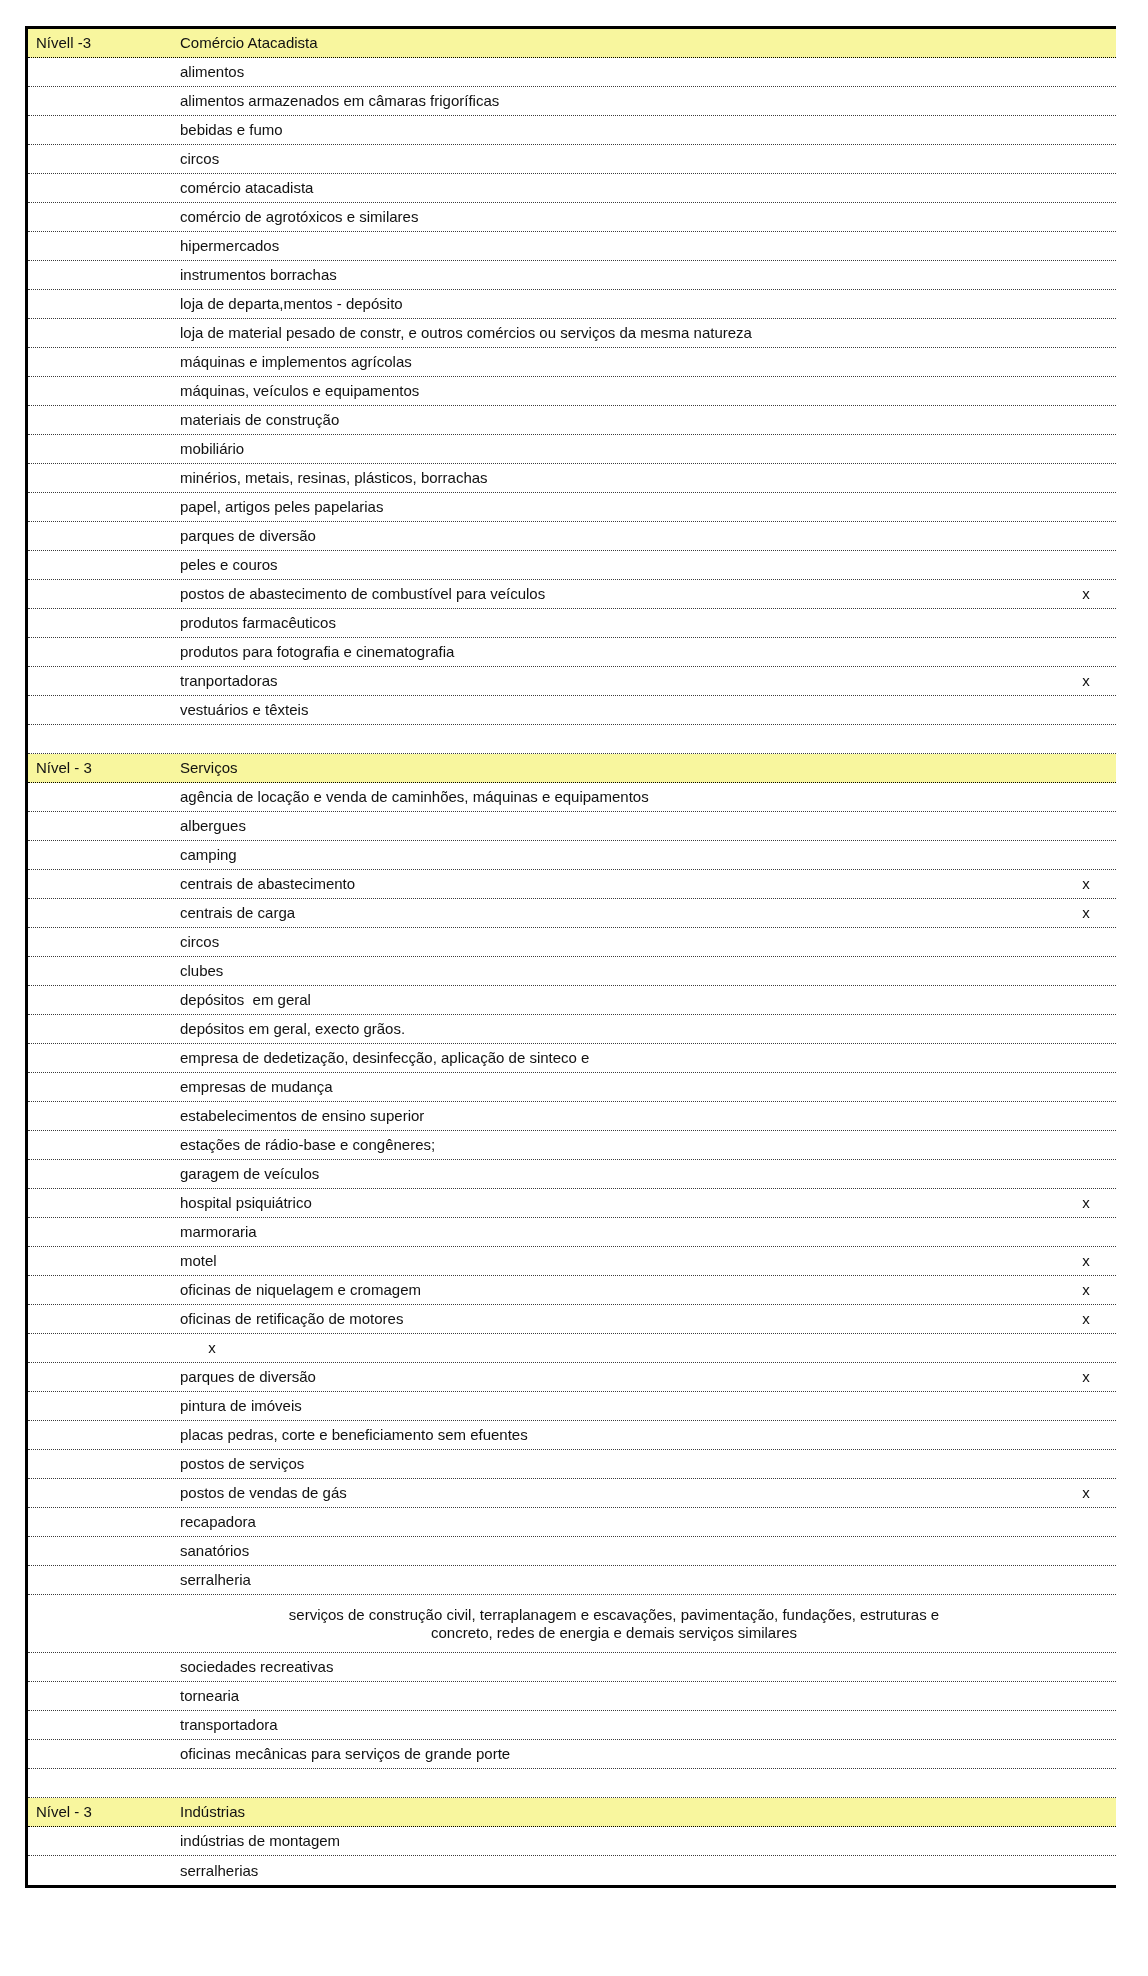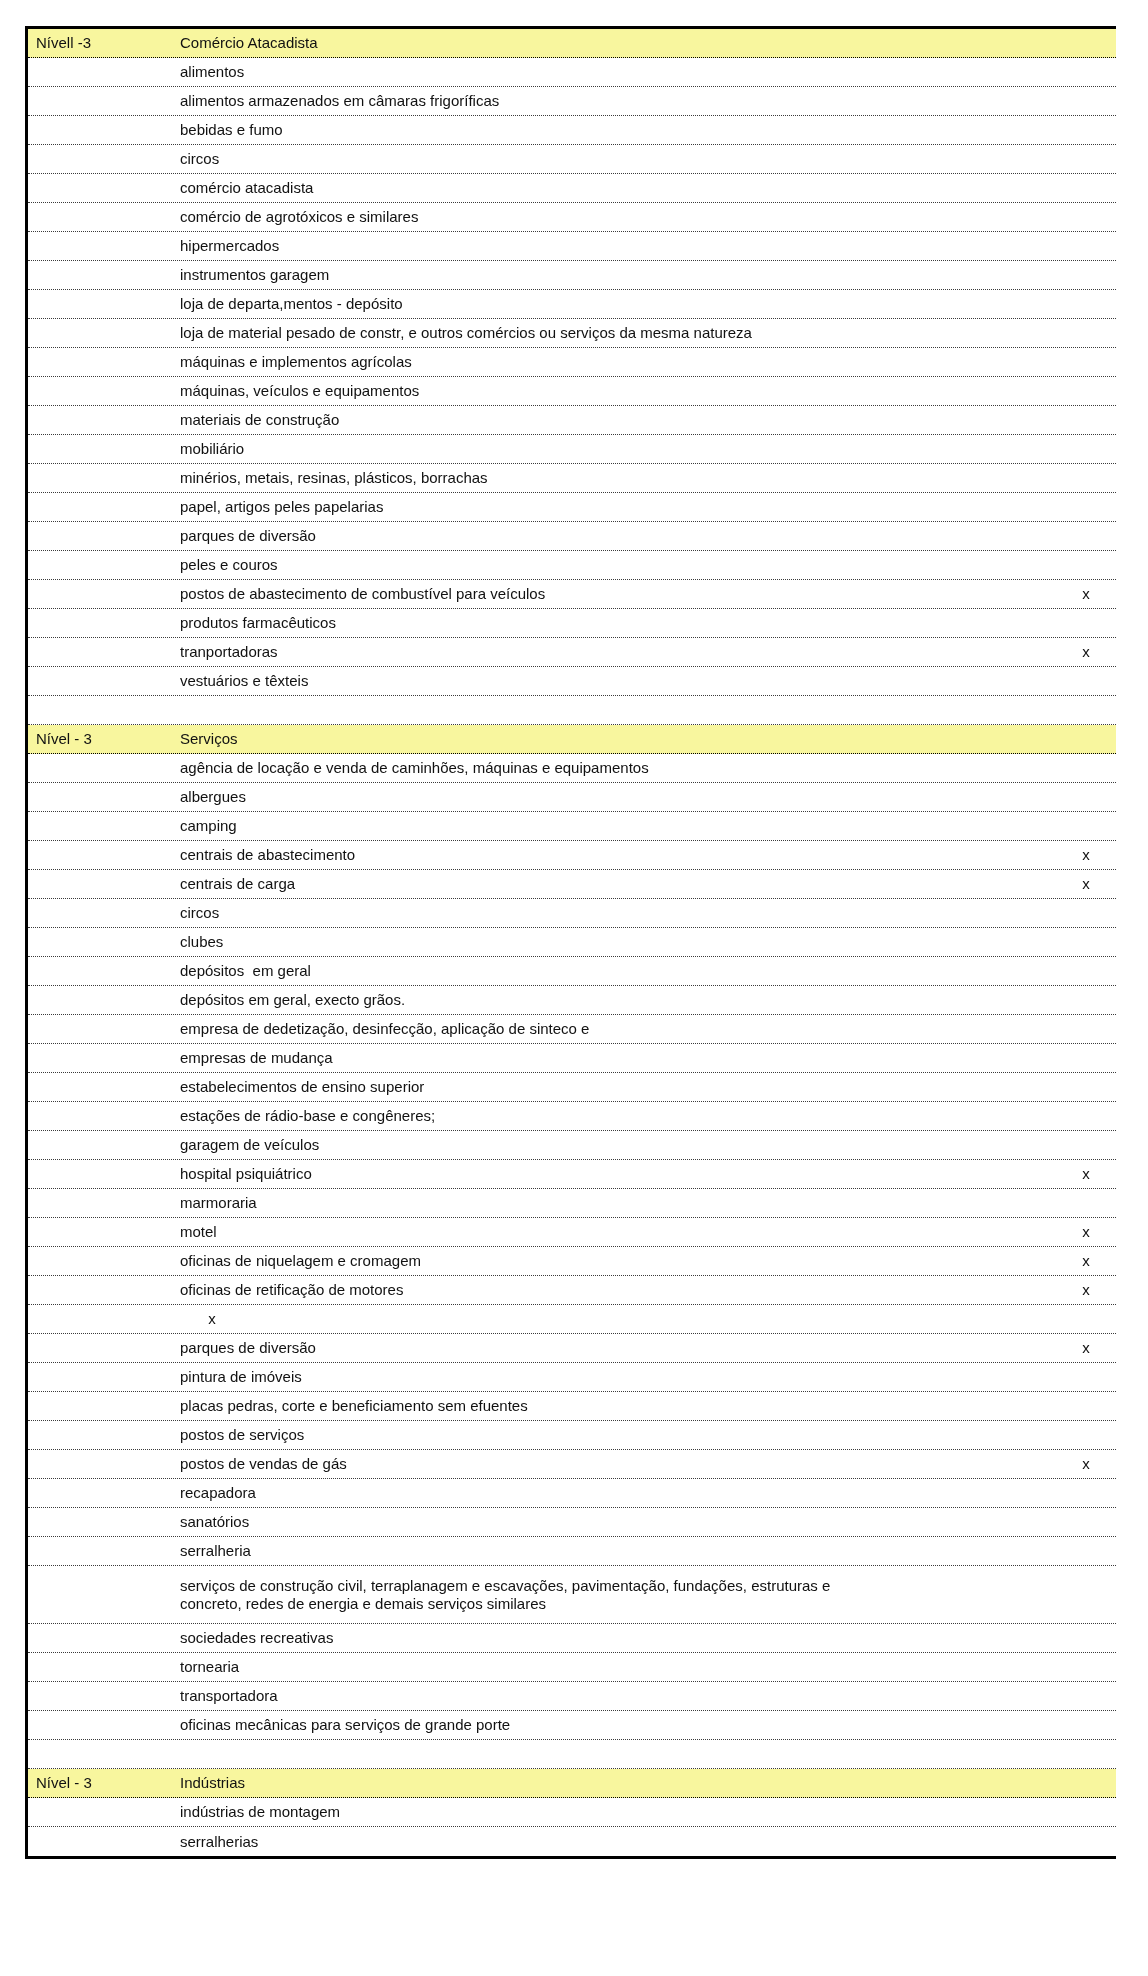--- a/index.html
+++ b/index.html
@@ -31,21 +31,21 @@
   }
   .row {
     display: flex;
     align-items: center;
     height: 29px;
     box-sizing: border-box;
     border-bottom: 1px dotted #3a3a3a;
     font-size: 15px;
     line-height: 18px;
   }
-  .row.tall { height: 58px; }
+  .row.tall { height: 58px; text-align: center; }
   .row:last-child { border-bottom: none; }
   .header-row {
     border-bottom: 1px dotted #000000;
   }
   .cell { box-sizing: border-box; }
   .cell-level {
     flex: 0 0 152px;
     width: 152px;
     padding-left: 8px;
     white-space: nowrap;
@@ -104,21 +104,21 @@
         <div class="cell cell-text">comércio de agrotóxicos e similares</div>
         <div class="cell cell-mark"></div>
       </div>
       <div class="row item-row">
         <div class="cell cell-level"></div>
         <div class="cell cell-text">hipermercados</div>
         <div class="cell cell-mark"></div>
       </div>
       <div class="row item-row">
         <div class="cell cell-level"></div>
-        <div class="cell cell-text">instrumentos garagem</div>
+        <div class="cell cell-text">instrumentos borrachas</div>
         <div class="cell cell-mark"></div>
       </div>
       <div class="row item-row">
         <div class="cell cell-level"></div>
         <div class="cell cell-text">loja de departa,mentos - depósito</div>
         <div class="cell cell-mark"></div>
       </div>
       <div class="row item-row">
         <div class="cell cell-level"></div>
         <div class="cell cell-text">loja de material pesado de constr, e outros comércios ou serviços da mesma natureza</div>
@@ -165,20 +165,25 @@
         <div class="cell cell-mark"></div>
       </div>
       <div class="row item-row">
         <div class="cell cell-level"></div>
         <div class="cell cell-text">postos de abastecimento de combustível para veículos</div>
         <div class="cell cell-mark">x</div>
       </div>
       <div class="row item-row">
         <div class="cell cell-level"></div>
         <div class="cell cell-text">produtos farmacêuticos</div>
+        <div class="cell cell-mark"></div>
+      </div>
+      <div class="row item-row">
+        <div class="cell cell-level"></div>
+        <div class="cell cell-text">produtos para fotografia e cinematografia</div>
         <div class="cell cell-mark"></div>
       </div>
       <div class="row item-row">
         <div class="cell cell-level"></div>
         <div class="cell cell-text">tranportadoras</div>
         <div class="cell cell-mark">x</div>
       </div>
       <div class="row item-row">
         <div class="cell cell-level"></div>
         <div class="cell cell-text">vestuários e têxteis</div>

